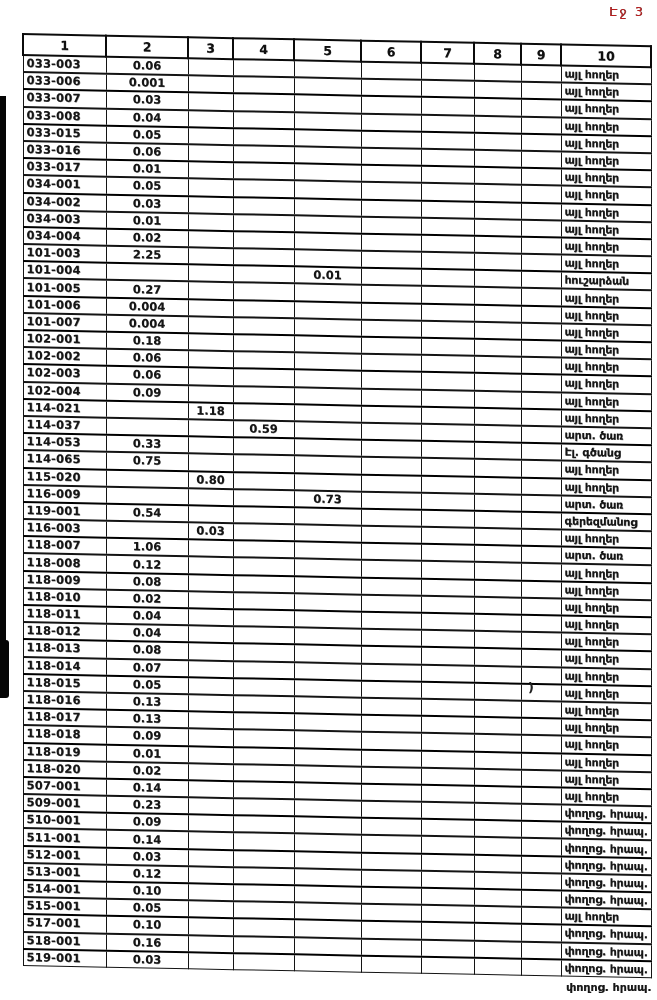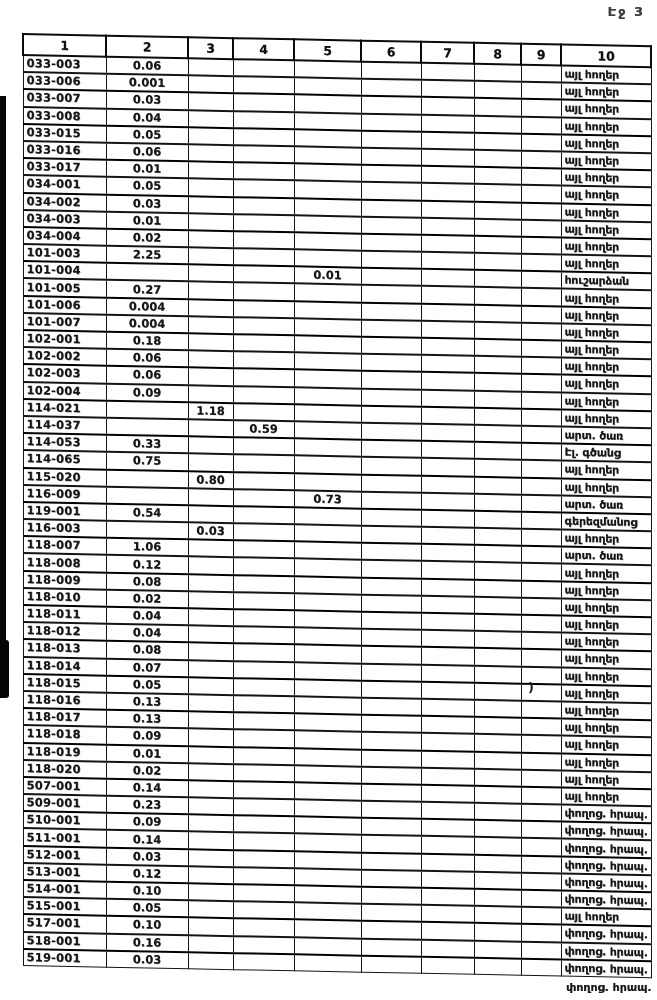--- a/index.html
+++ b/index.html
@@ -11,22 +11,22 @@
     position: relative;
   }
   .page {
     position: absolute; inset: 0;
     width: 657px; height: 1000px;
   }
   .page-number {
     position: absolute;
     top: 4px; right: 12px;
     font-size: 13px;
-    font-weight: 700;
-    color: #404040;
+    font-weight: 400;
+    color: #b91c1c;
     letter-spacing: 2px;
     text-shadow: 0.4px 0.4px 0 rgba(0,0,0,0.6);
   }
   
   .scan-bar {
     position: absolute;
     left: 0; top: 96px;
     width: 6px; height: 598px;
     background: #050505;
   }

